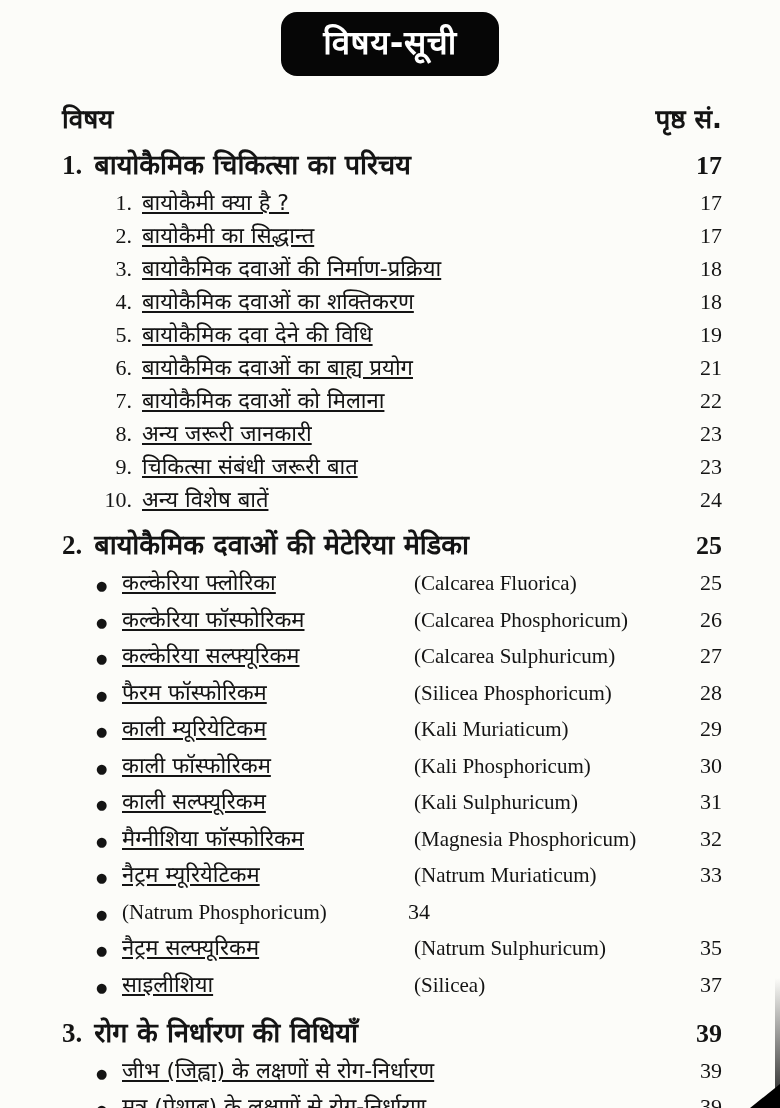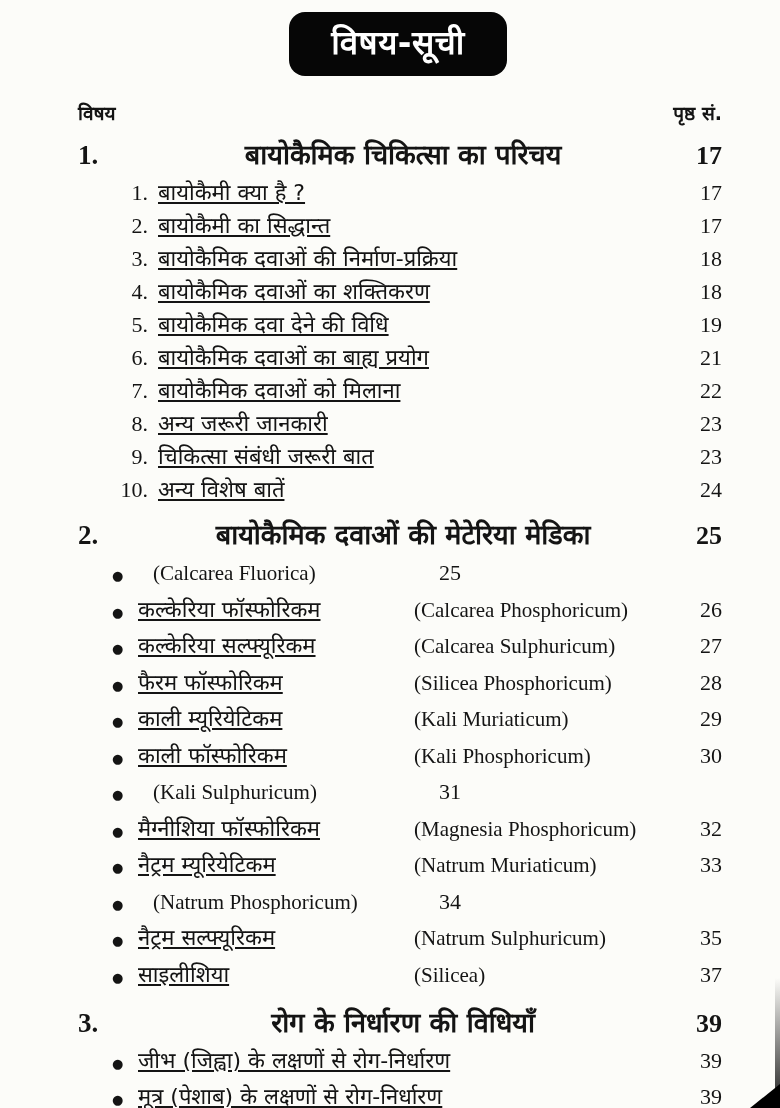--- a/index.html
+++ b/index.html
@@ -2,75 +2,74 @@
 <html><head>
 <meta charset="utf-8">
 <style>
   * { margin:0; padding:0; box-sizing:border-box; }
   html,body { width:780px; height:1108px; }
   body {
     background:#fcfcf9;
     font-family:"DejaVu Sans","Liberation Sans",sans-serif;
     color:#141414;
   }
-  .page { position:relative; width:780px; height:1108px; overflow:hidden; padding-top:10px;padding-left:16px; }
+  .page { position:relative; width:780px; height:1108px; overflow:hidden; padding-top:10px; }
 
   .title-badge {
     width:max-content;
     margin:2px auto 0;
     background:#060606;
     color:#ffffff;
     font-size:33px;
     font-weight:bold;
     padding:7px 42px 12px;
     border-radius:16px;
     letter-spacing:0.5px;
   }
 
   .toc-header {
     display:flex;
     justify-content:space-between;
     align-items:baseline;
     margin:24px 58px 0 62px;
-    font-size:19px;
+    font-size:26px;
     font-weight:bold;
   }
 
   .content { margin:0 58px 0 62px; }
 
   .section-heading {
     display:flex;
     align-items:baseline;
     margin-top:9px;
     font-weight:bold;
     font-size:27px;
     line-height:40px;
   }
   .sec-num { margin-right:12px; font-family:"Liberation Serif","DejaVu Serif",serif; flex:none; }
-  .sec-title { flex:1;text-align:center; }
+  .sec-title { flex:1; }
   .sec-page { flex:none; font-family:"Liberation Serif","DejaVu Serif",serif; font-size:26px; }
 
   .toc-row {
     display:flex;
     align-items:baseline;
     font-size:22px;
     line-height:33px;
     padding-left:34px;
   }
   .row-num {
     flex:none; width:36px; text-align:right; margin-right:10px;
     font-family:"Liberation Serif","DejaVu Serif",serif;
   }
   .bullet { flex:none; width:26px; font-size:13px; color:#141414; }
   .row-label { flex:1;text-decoration:underline; }
   .row-latin {
     flex:none; width:262px; text-align:left;
     font-family:"Liberation Serif","DejaVu Serif",serif;
     font-size:21px;
-    margin-left:15px;
   }
   .row-page {
     flex:none; width:46px; text-align:right;
     font-family:"Liberation Serif","DejaVu Serif",serif;
   }
   .section-2 .toc-row { line-height:33.5px; }
 
   .scan-edge {
     position:absolute; right:0; bottom:0; width:5px; height:130px;
     background:linear-gradient(to top,#1a1a1a,rgba(0,0,0,0));
@@ -153,20 +152,21 @@
 
     <div class="section-2">
       <div class="section-heading">
         <span class="sec-num">2.</span>
         <span class="sec-title">बायोकैमिक दवाओं की मेटेरिया मेडिका</span>
         <span class="sec-page">25</span>
       </div>
 
       <div class="toc-row">
         <span class="bullet">●</span>
+        <span class="row-label">कल्केरिया फ्लोरिका</span>
         <span class="row-latin">(Calcarea Fluorica)</span>
         <span class="row-page">25</span>
       </div>
       <div class="toc-row">
         <span class="bullet">●</span>
         <span class="row-label">कल्केरिया फॉस्फोरिकम</span>
         <span class="row-latin">(Calcarea Phosphoricum)</span>
         <span class="row-page">26</span>
       </div>
       <div class="toc-row">
@@ -188,20 +188,21 @@
         <span class="row-page">29</span>
       </div>
       <div class="toc-row">
         <span class="bullet">●</span>
         <span class="row-label">काली फॉस्फोरिकम</span>
         <span class="row-latin">(Kali Phosphoricum)</span>
         <span class="row-page">30</span>
       </div>
       <div class="toc-row">
         <span class="bullet">●</span>
+        <span class="row-label">काली सल्फ्यूरिकम</span>
         <span class="row-latin">(Kali Sulphuricum)</span>
         <span class="row-page">31</span>
       </div>
       <div class="toc-row">
         <span class="bullet">●</span>
         <span class="row-label">मैग्नीशिया फॉस्फोरिकम</span>
         <span class="row-latin">(Magnesia Phosphoricum)</span>
         <span class="row-page">32</span>
       </div>
       <div class="toc-row">

